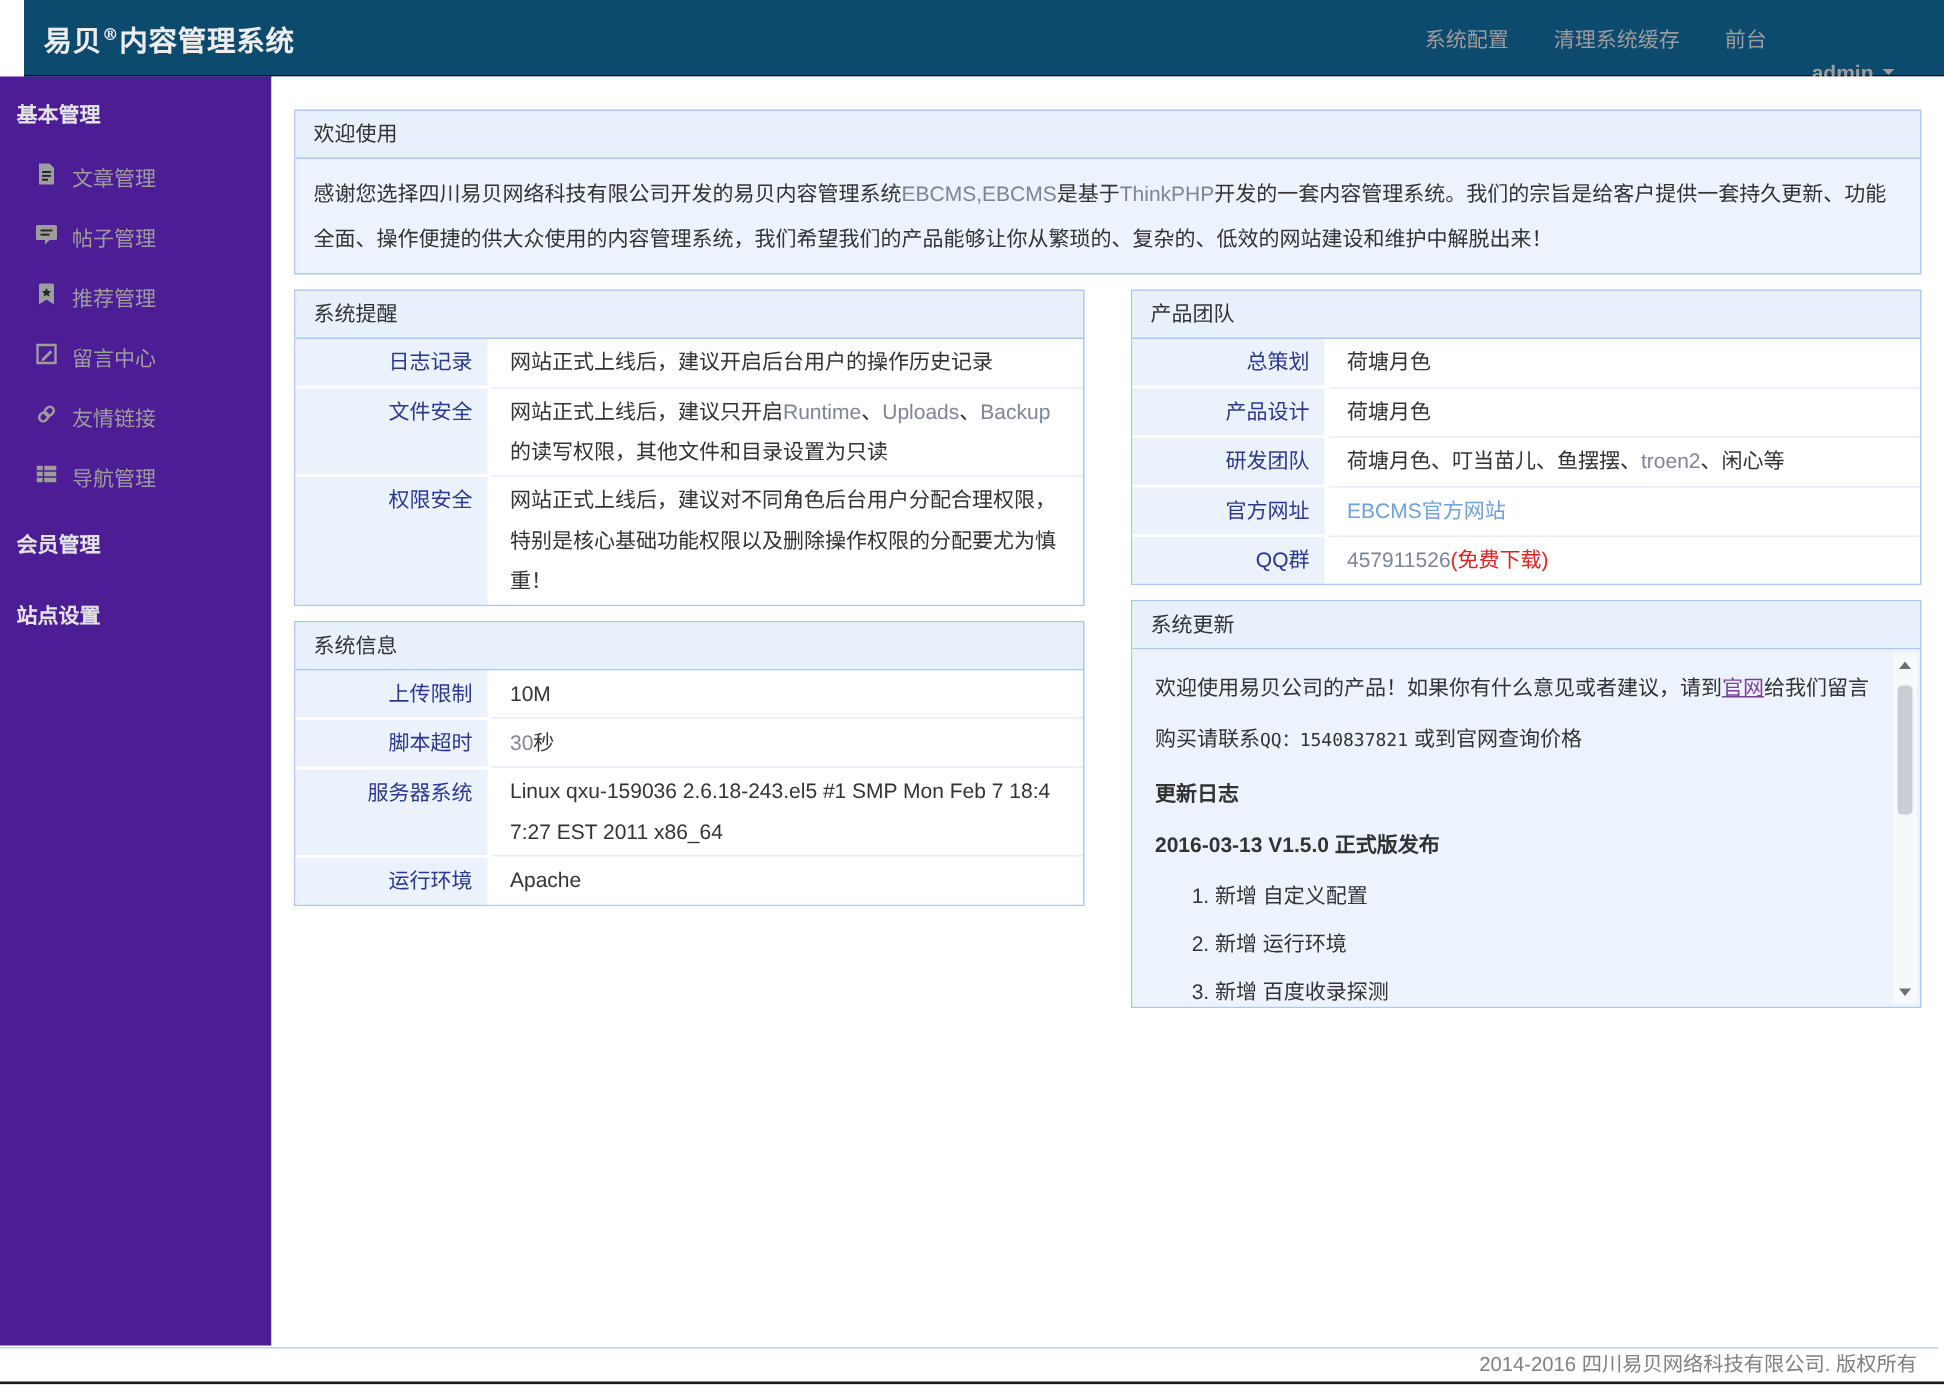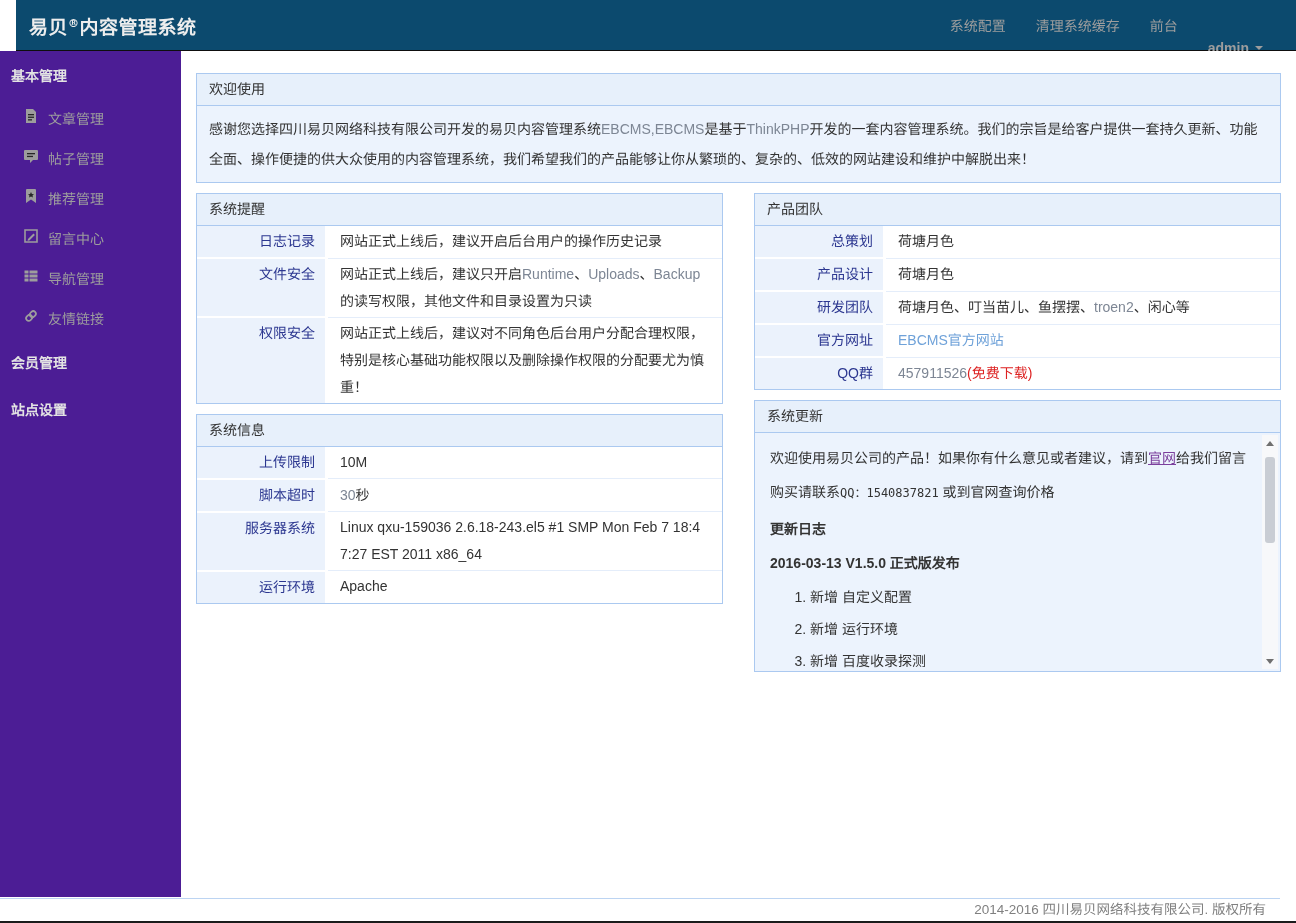--- a/index.html
+++ b/index.html
@@ -53,21 +53,21 @@
   .qq{font-family:"DejaVu Sans Mono","Liberation Mono",monospace;font-size:12px;}
   .vscrollbar{position:absolute;top:2px;right:2px;bottom:2px;width:16px;background:#f7f8fa;}
   .sb-btn{position:absolute;left:0;width:16px;height:16px;display:flex;align-items:center;justify-content:center;cursor:pointer;}
   .sb-btn.up{top:0;}
   .sb-btn.down{bottom:0;}
   .tri-up{width:0;height:0;border-left:4px solid transparent;border-right:4px solid transparent;border-bottom:5px solid #6f6f6f;}
   .tri-down{width:0;height:0;border-left:4px solid transparent;border-right:4px solid transparent;border-top:5px solid #6f6f6f;}
   .sb-thumb{position:absolute;top:22px;left:3px;width:10px;height:86px;background:#c9cdd4;border-radius:3px;cursor:grab;}
 
   
-  .footer{position:absolute;bottom:0;left:0;right:16px;height:25px;background:#fff;border-top:1px solid #bcd4f2;box-sizing:border-box;text-align:right;color:#808080;font-size:13.5px;line-height:22px;padding-right:14px;}
+  .footer{position:absolute;bottom:0;left:0;right:4px;height:25px;background:#fff;border-top:1px solid #bcd4f2;box-sizing:border-box;text-align:right;color:#808080;font-size:13.5px;line-height:22px;padding-right:14px;}
   .bottom-edge{position:absolute;bottom:0;left:0;right:0;height:2px;background:#1b1b1b;}
 </style>
 </head>
 <body>
 
 <div id="app">
 
   <header class="navbar">
     <div class="brand">
       <span>易贝</span><sup>®</sup><span>内容管理系统</span>
@@ -116,40 +116,40 @@
     <a class="side-item">
       <svg class="sicon" viewBox="0 0 16 16">
           <path d="M2 2h12v12H2z" fill="none" stroke="#9d9d9d" stroke-width="1.6"></path>
           <path d="M5 11l5.5-5.5 1.4 1.4L6.4 12.4 4.6 12.8z" fill="#9d9d9d"></path>
         </svg>
       <span>留言中心</span>
     </a>
 
     <a class="side-item">
       <svg class="sicon" viewBox="0 0 16 16">
+          <g transform="rotate(-45 8 8)" fill="none" stroke="#9d9d9d" stroke-width="1.7">
+            <rect x="2.2" y="5.4" width="6.4" height="5.2" rx="2.6"></rect>
+            <rect x="7.4" y="5.4" width="6.4" height="5.2" rx="2.6"></rect>
+          </g>
+        </svg>
+      <span>友情链接</span>
+    </a>
+
+    <a class="side-item">
+      <svg class="sicon" viewBox="0 0 16 16">
           <g fill="#9d9d9d">
             <rect x="1.5" y="2.5" width="4" height="3"></rect>
             <rect x="6.5" y="2.5" width="8" height="3"></rect>
             <rect x="1.5" y="6.5" width="4" height="3"></rect>
             <rect x="6.5" y="6.5" width="8" height="3"></rect>
             <rect x="1.5" y="10.5" width="4" height="3"></rect>
             <rect x="6.5" y="10.5" width="8" height="3"></rect>
           </g>
         </svg>
       <span>导航管理</span>
-    </a>
-
-    <a class="side-item">
-      <svg class="sicon" viewBox="0 0 16 16">
-          <g transform="rotate(-45 8 8)" fill="none" stroke="#9d9d9d" stroke-width="1.7">
-            <rect x="2.2" y="5.4" width="6.4" height="5.2" rx="2.6"></rect>
-            <rect x="7.4" y="5.4" width="6.4" height="5.2" rx="2.6"></rect>
-          </g>
-        </svg>
-      <span>友情链接</span>
     </a>
 
     <div class="side-title">会员管理</div>
     <div class="side-title">站点设置</div>
   </aside>
 
   <main class="main">
 
     <section class="panel">
       <div class="panel-heading">欢迎使用</div>

